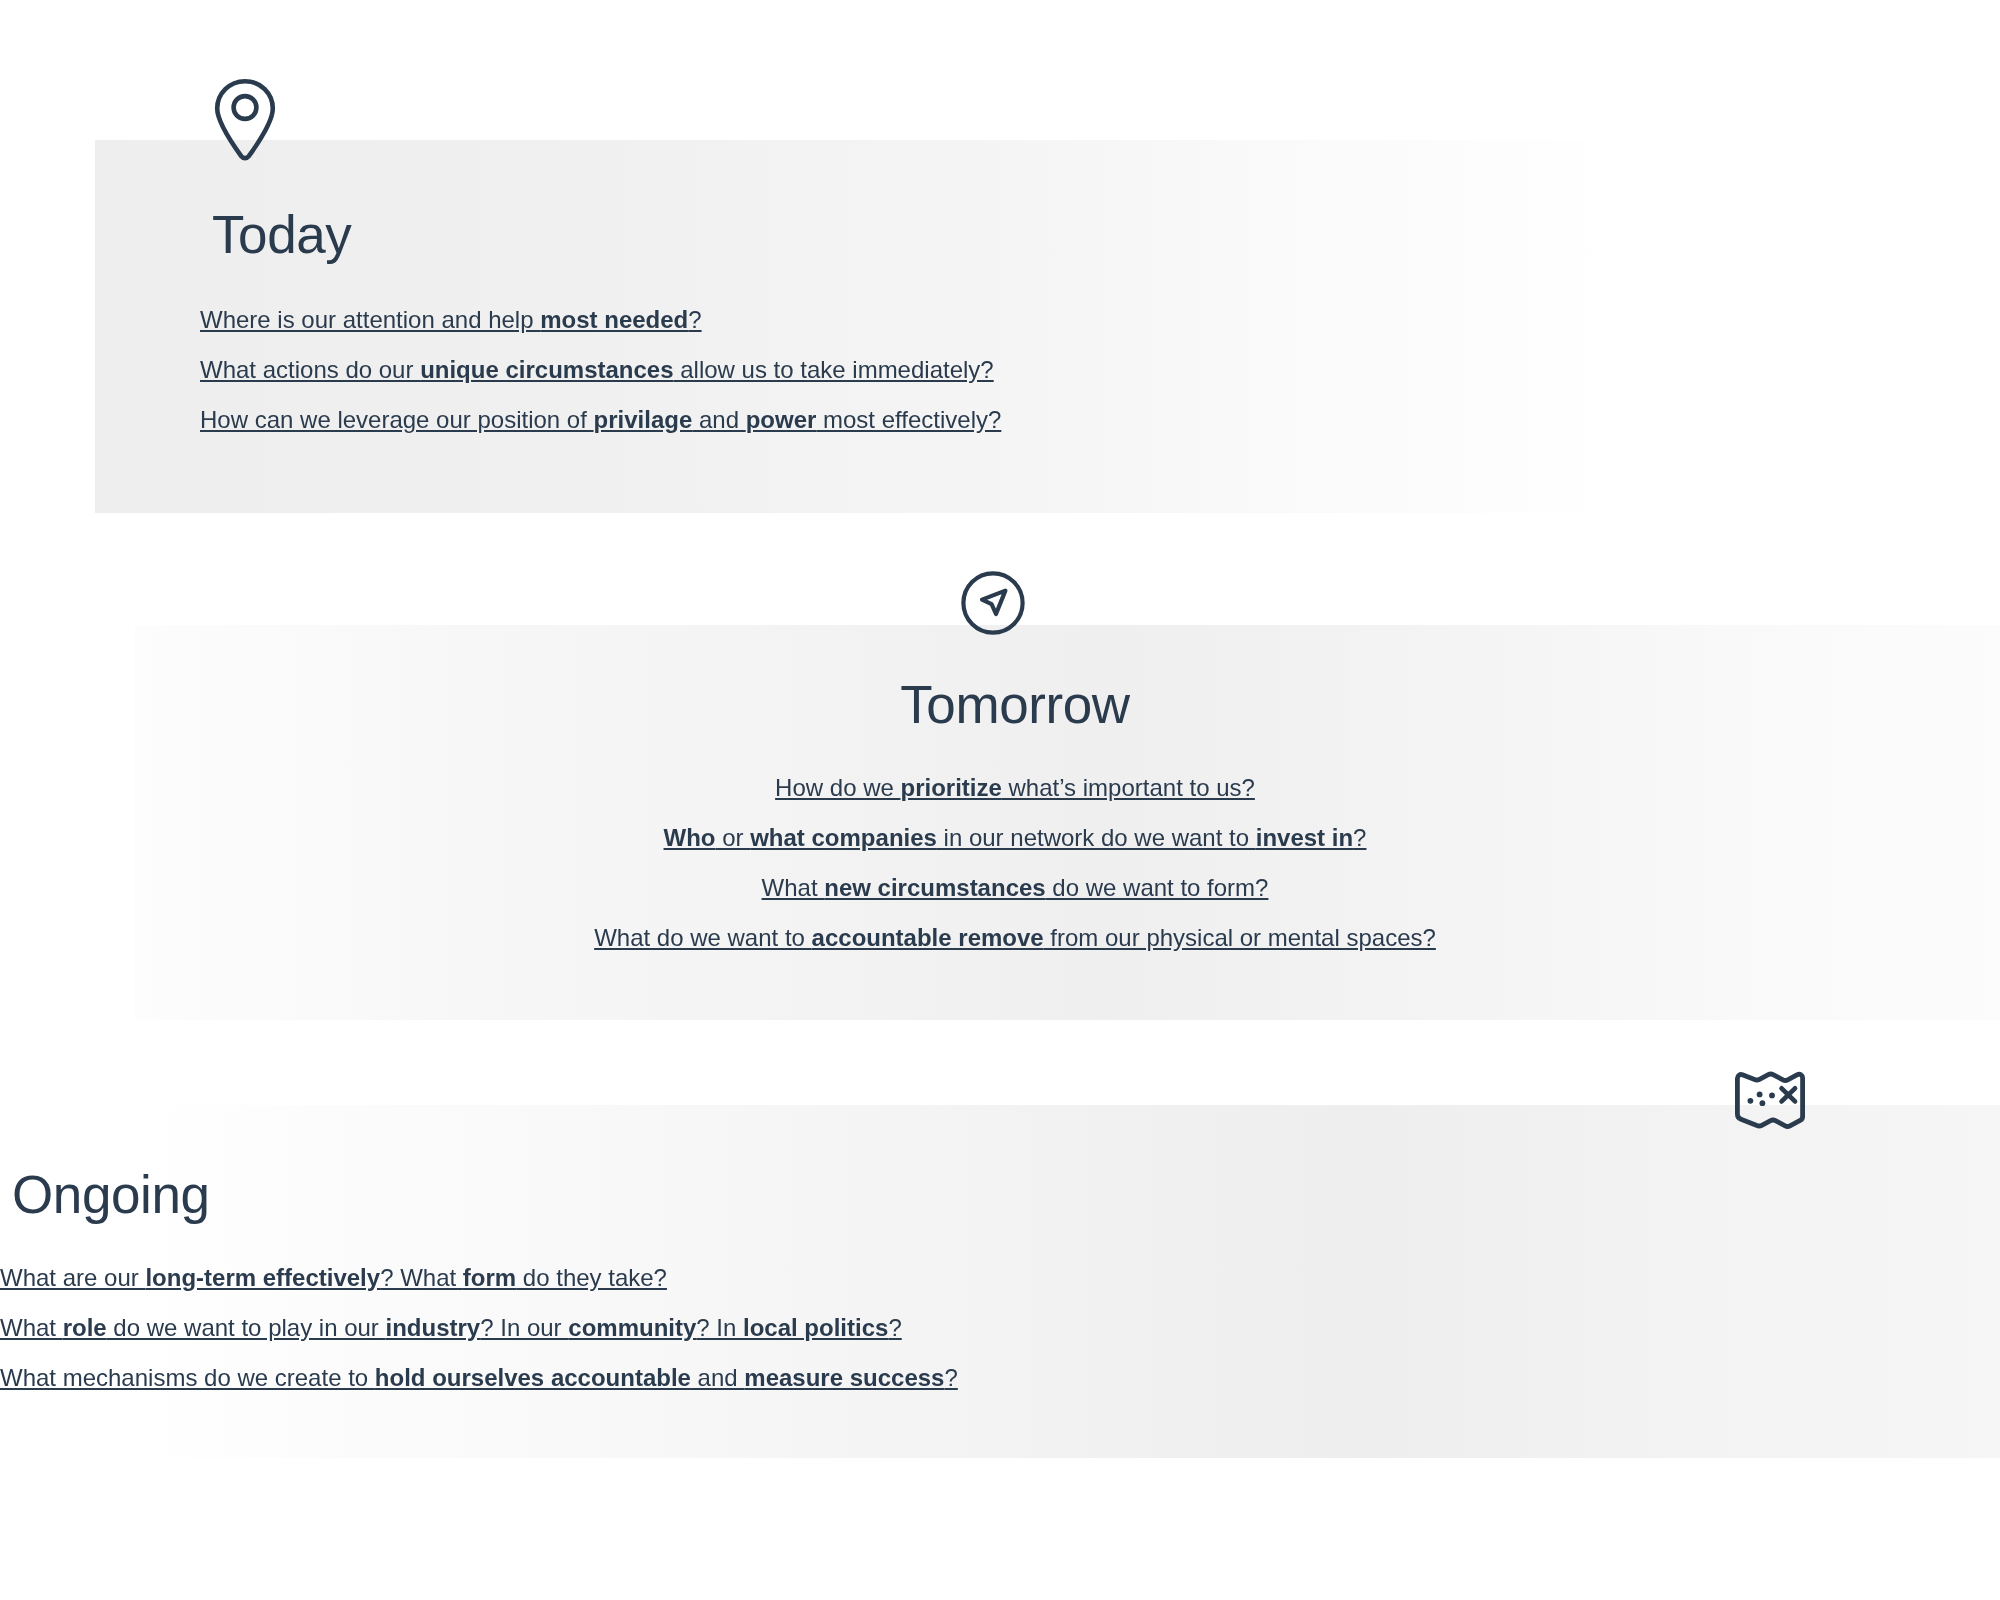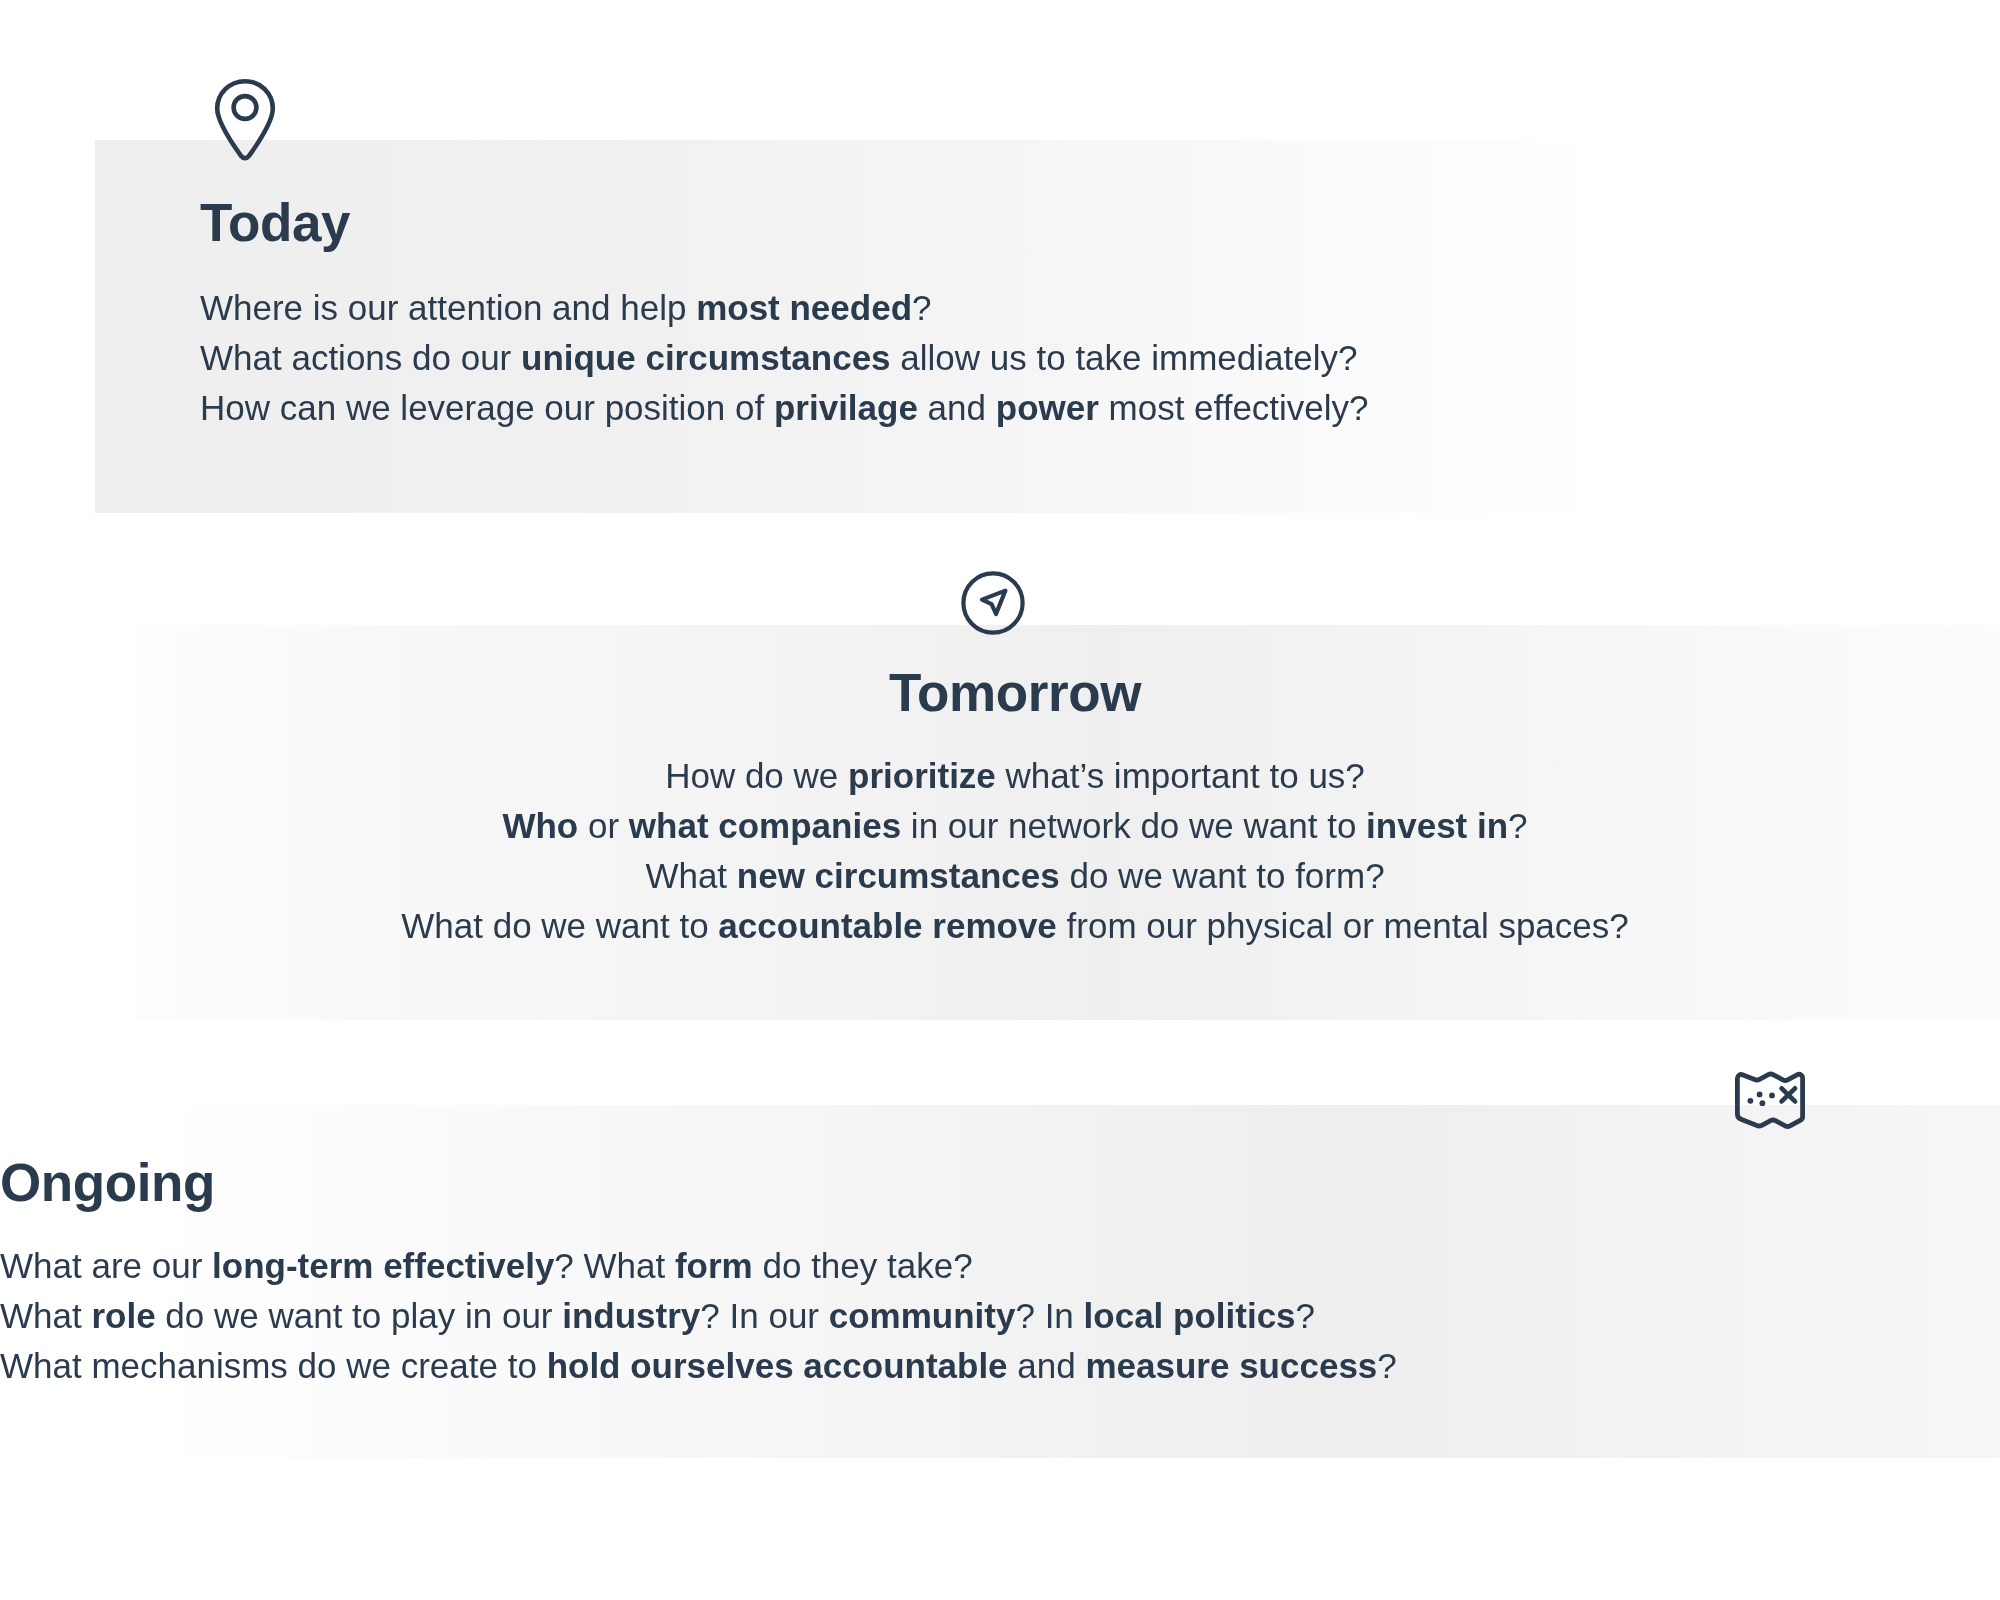--- a/index.html
+++ b/index.html
@@ -58,40 +58,41 @@
   #icon-treasure  { left: 1732px; top: 1068px;}
   .icon svg { display: block; }
 
   
   .block {
     position: absolute;
     box-sizing: border-box;
   }
 
   .heading {
-    font-weight: bold;
+    font-weight: normal;
     font-size: 53px;
     line-height: 1.05;
     letter-spacing: -0.4px;
     color: #2b3b4e;
-    margin: 0;
+    margin: 12px;
     white-space: nowrap;
   }
 
   .lines {
     margin: 0;
     padding: 0;
     list-style: none;
   }
   .lines li {
-    font-size: 35px;
+    font-size: 24px;
     line-height: 50px;
     font-weight: normal;
     color: #2b3b4e;
     white-space: nowrap;
+    text-decoration: underline;
   }
   .lines li b { font-weight: bold; }
 
   
   #block-today {
     left: 200px;
     top: 195px;
     text-align: left;
   }
   #block-today .heading { margin-bottom: 32px; }

